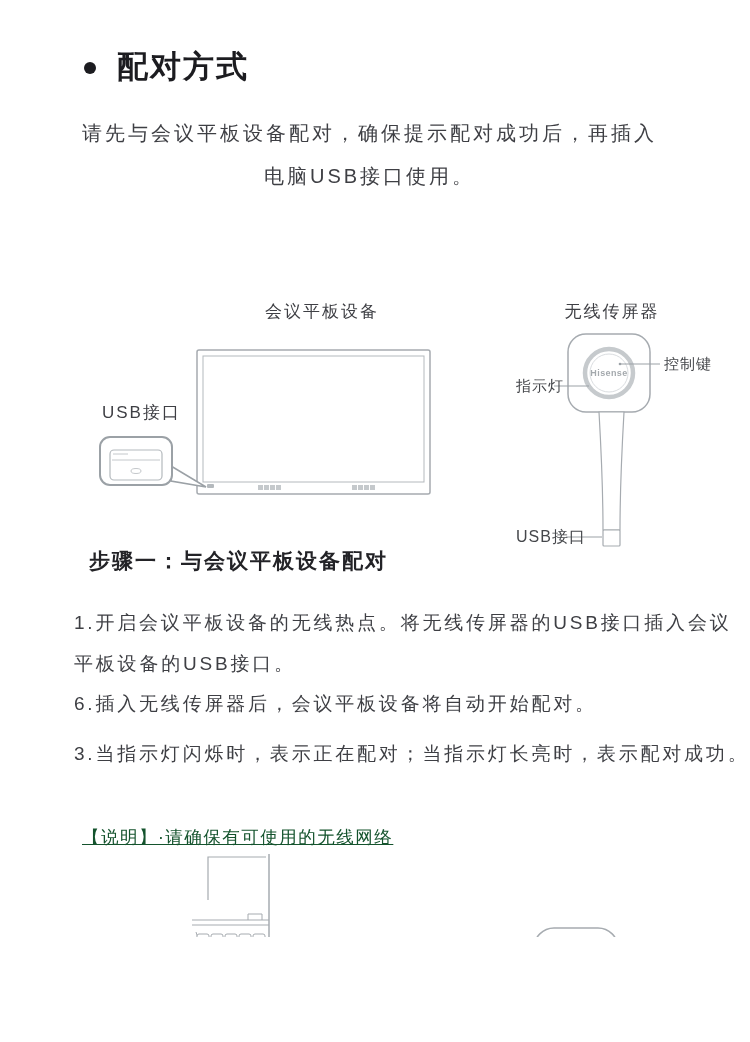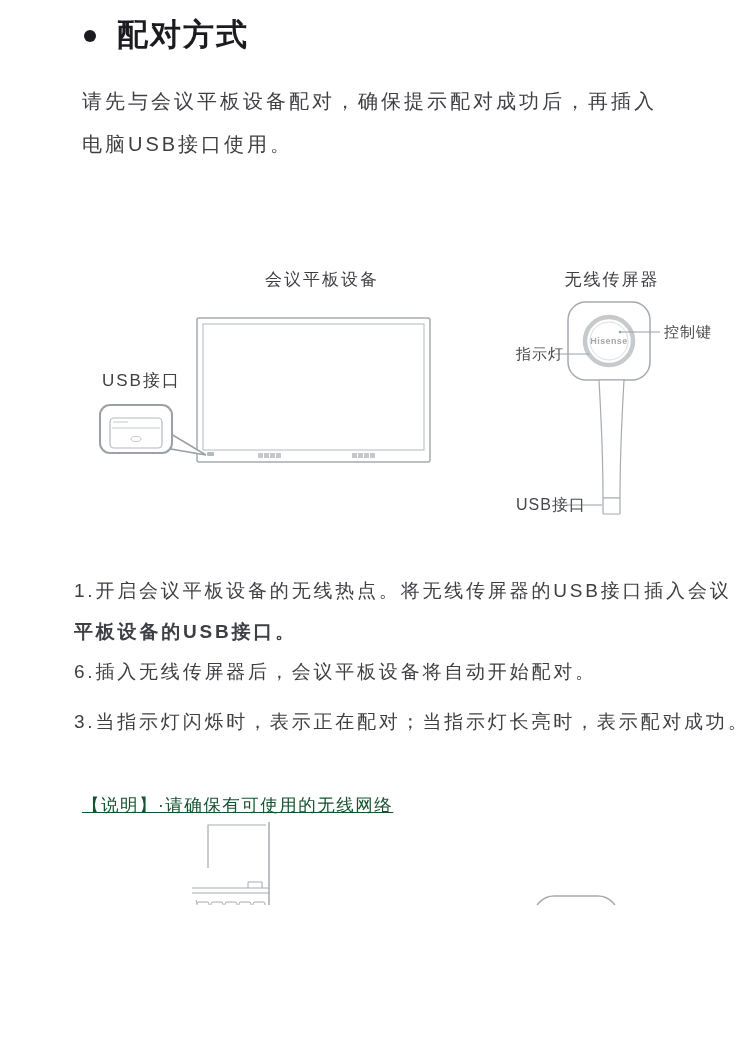--- a/index.html
+++ b/index.html
@@ -1,24 +1,24 @@
 <!DOCTYPE html>
 <html><head>
 <meta charset="utf-8">
 <style>
   html,body{margin:0;padding:0;background:#ffffff;}
   .page{
     position:relative;width:750px;height:905px;background:#ffffff;overflow:hidden;
-    font-family:"Liberation Sans","DejaVu Sans",sans-serif;color:#3e3f44;
+    font-family:"Liberation Sans","DejaVu Sans",sans-serif;color:#3e3f44;margin-top:32px;
   }
   .abs{position:absolute;}
   .title-row{top:15px;left:84px;display:flex;align-items:flex-start;}
   .title-dot{width:12px;height:12px;border-radius:50%;background:#1c1c20;margin-top:15px;}
   .page-title{margin:0 0 0 21px;font-size:31px;font-weight:bold;letter-spacing:2px;color:#1c1c20;line-height:40px;}
-  .intro{top:80px;left:82px;font-size:20px;letter-spacing:3px;line-height:43px;color:#3e3f44;}
+  .intro{top:80px;left:82px;font-size:20px;letter-spacing:3px;line-height:43px;color:#3e3f44;text-align:center;}
   .step-heading{top:514px;left:89px;font-size:21px;font-weight:bold;letter-spacing:2px;color:#232327;line-height:30px;}
   .body-line{left:74px;font-size:19px;letter-spacing:2.8px;line-height:30px;color:#3e3f44;white-space:nowrap;}
   .note-line{left:82px;top:792px;font-size:17.5px;letter-spacing:1.5px;line-height:26px;color:#14532d;white-space:nowrap;text-decoration:underline;}
   svg{display:block;}
   svg text{font-family:"Liberation Sans","DejaVu Sans",sans-serif;}
   .diag-label{font-size:17px;letter-spacing:2px;fill:#3e3f44;}
   .diag-small{font-size:15px;letter-spacing:1px;fill:#45474b;}
   .brand-text{font-size:9px;font-weight:bold;letter-spacing:0.4px;fill:#a4a9ad;}
   .lineart{stroke:#a6abb0;fill:#ffffff;}
 </style>
@@ -80,23 +80,24 @@
       <text class="diag-small" x="664" y="82" text-anchor="start">控制键</text>
 
       <path d="M554,99 H589" stroke="#9ba1a6" stroke-width="1"></path>
       <text class="diag-small" x="516" y="104" text-anchor="start">指示灯</text>
 
       <path d="M566,250 H602" stroke="#9ba1a6" stroke-width="1"></path>
       <text class="diag-small" x="516" y="255" text-anchor="start" style="font-size:16px;">USB接口</text>
     </g>
   </svg>
 
+  <div class="abs step-heading">步骤一：与会议平板设备配对</div>
 
   <div class="abs body-line" style="top:576px;">1.开启会议平板设备的无线热点。将无线传屏器的USB接口插入会议</div>
-  <div class="abs body-line" style="top:617px;font-weight:bold;">平板设备的USB接口。</div>
+  <div class="abs body-line" style="top:617px;">平板设备的USB接口。</div>
   <div class="abs body-line" style="top:657px;">6.插入无线传屏器后，会议平板设备将自动开始配对。</div>
   <div class="abs body-line" style="top:707px;">3.当指示灯闪烁时，表示正在配对；当指示灯长亮时，表示配对成功。</div>
   <div class="abs note-line">【说明】·请确保有可使用的无线网络</div>
 
   <svg class="abs" style="top:810px;left:0;" width="750" height="200" viewBox="0 0 750 200">
     <defs>
       <linearGradient id="fade" x1="0" y1="0" x2="1" y2="0">
         <stop offset="0" stop-color="#888c90"></stop>
         <stop offset="1" stop-color="#ffffff" stop-opacity="0"></stop>
       </linearGradient>

